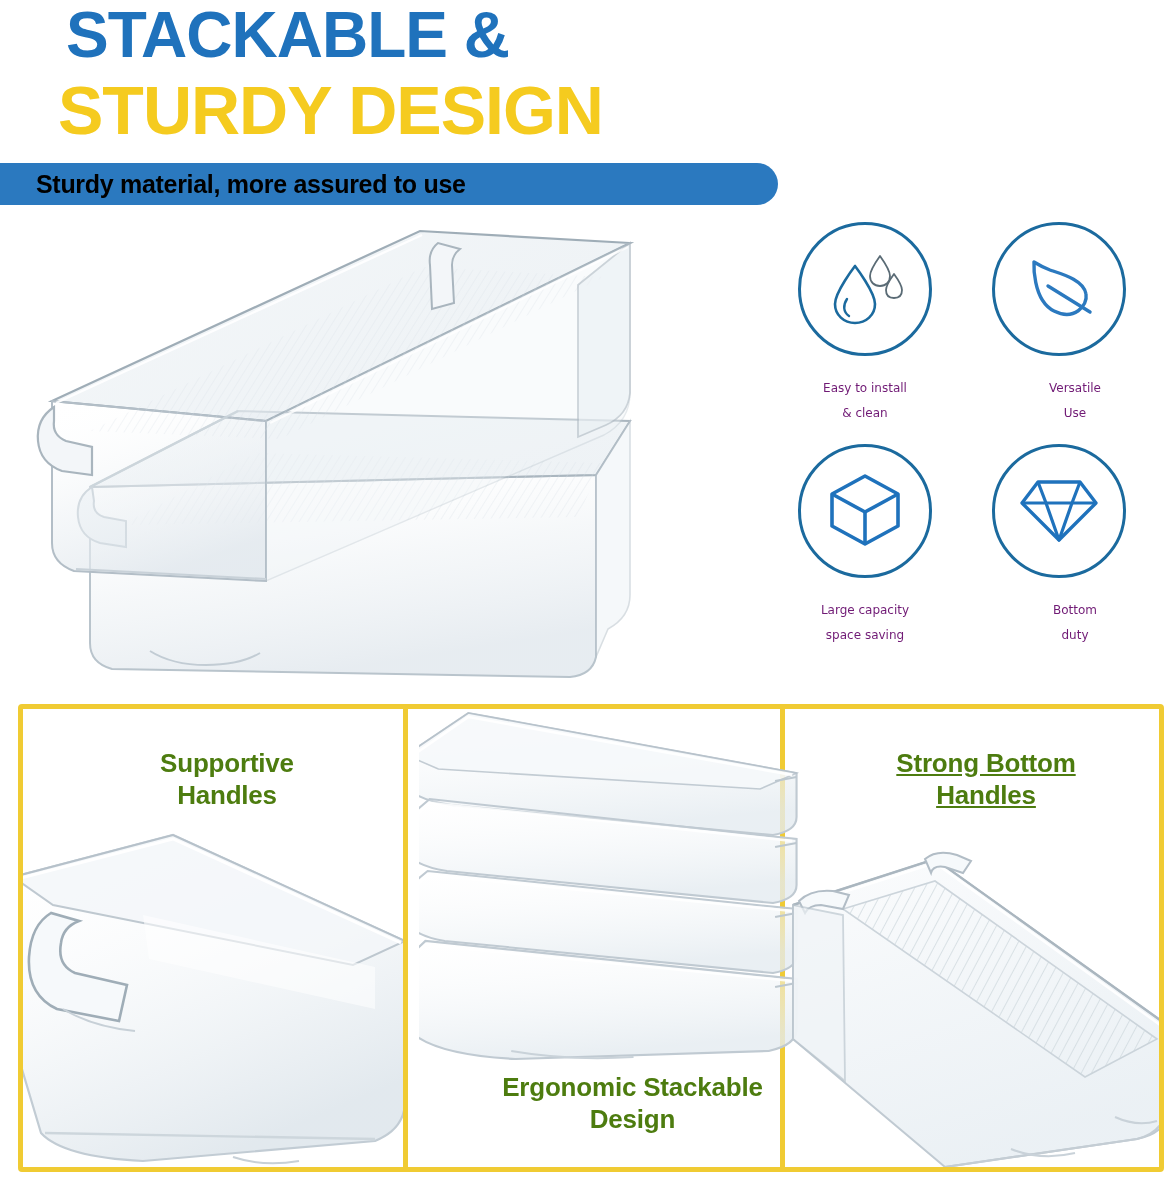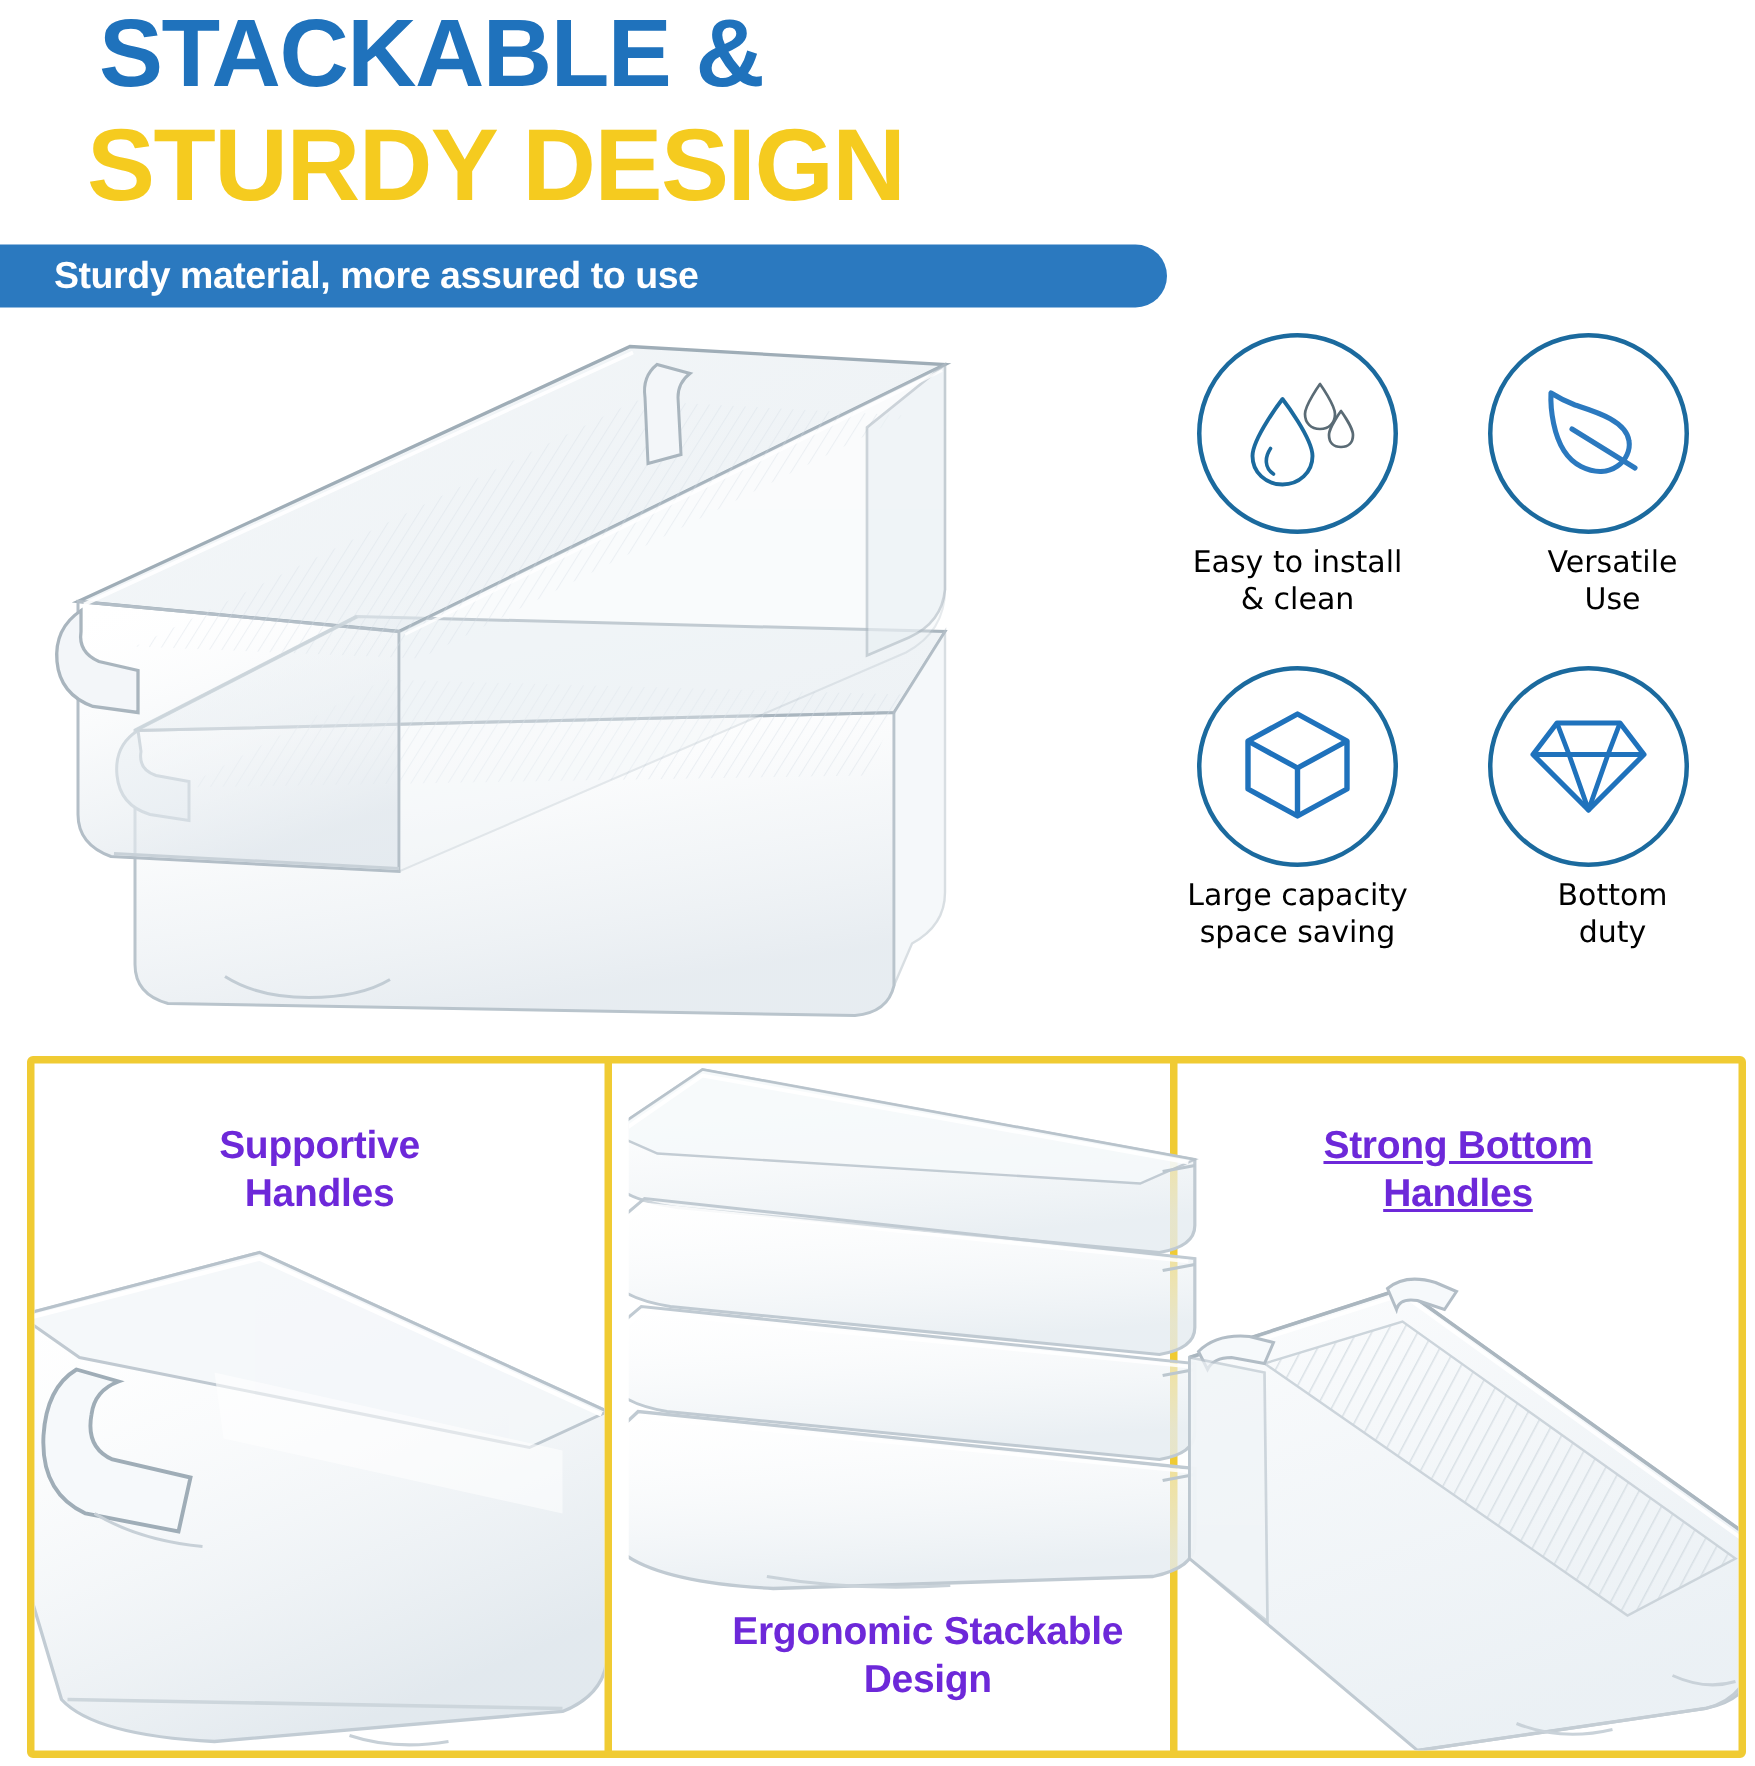--- a/index.html
+++ b/index.html
@@ -50,21 +50,21 @@
     border-radius: 0 21px 21px 0;
   }
   .subtitle-text {
     position: absolute;
     left: 56px;
     top: 0;
     height: 42px;
     line-height: 42px;
     font-size: 25px;
     font-weight: bold;
-    color: #ffffff;
+    color: #000000;
     letter-spacing: -0.3px;
     white-space: nowrap;
   }
 
   
   .hero-product {
     position: absolute;
     left: 30px; top: 225px;
     width: 640px; height: 460px;
   }
@@ -92,24 +92,24 @@
     margin: 0 auto;
     border: 3px solid #1b6a9e;
     border-radius: 50%;
     display: flex;
     align-items: center;
     justify-content: center;
   }
   .feature.f1 .feature-circle,
   .feature.f3 .feature-circle { margin-left: 24px; }
   .feature-label {
-    margin-top: 6px;
-    font-size: 20px;
+    margin-top: 20px;
+    font-size: 12px;
     line-height: 25px;
-    color: #000000;
+    color: #701a75;
     font-family: "DejaVu Sans", sans-serif;
   }
   .feature.f1 .feature-label,
   .feature.f3 .feature-label { padding-left: 24px; }
 
   
   .panels {
     position: absolute;
     left: 18px; top: 704px;
     width: 1146px;
@@ -138,23 +138,24 @@
   .panel.p1 { left: 396px; width: 399px; }
   .panel.p2 { left: 762px; width: 374px; }
 
   .panel-caption {
     position: absolute;
     width: 100%;
     text-align: center;
     font-size: 26px;
     font-weight: bold;
     line-height: 32px;
-    color: #6d28d9;
+    color: #4d7c0f;
     letter-spacing: -0.2px;
     z-index: 4;
+    margin-left: 14px;
   }
   .panel.p0 .panel-caption { top: 38px; }
   .panel.p1 .panel-caption { top: 362px; }
   .panel.p2 .panel-caption { top: 38px; text-decoration: underline; }
 
   .panel-art {
     position: absolute;
     left: 0; top: 0;
     width: 100%; height: 100%;
     z-index: 1;

